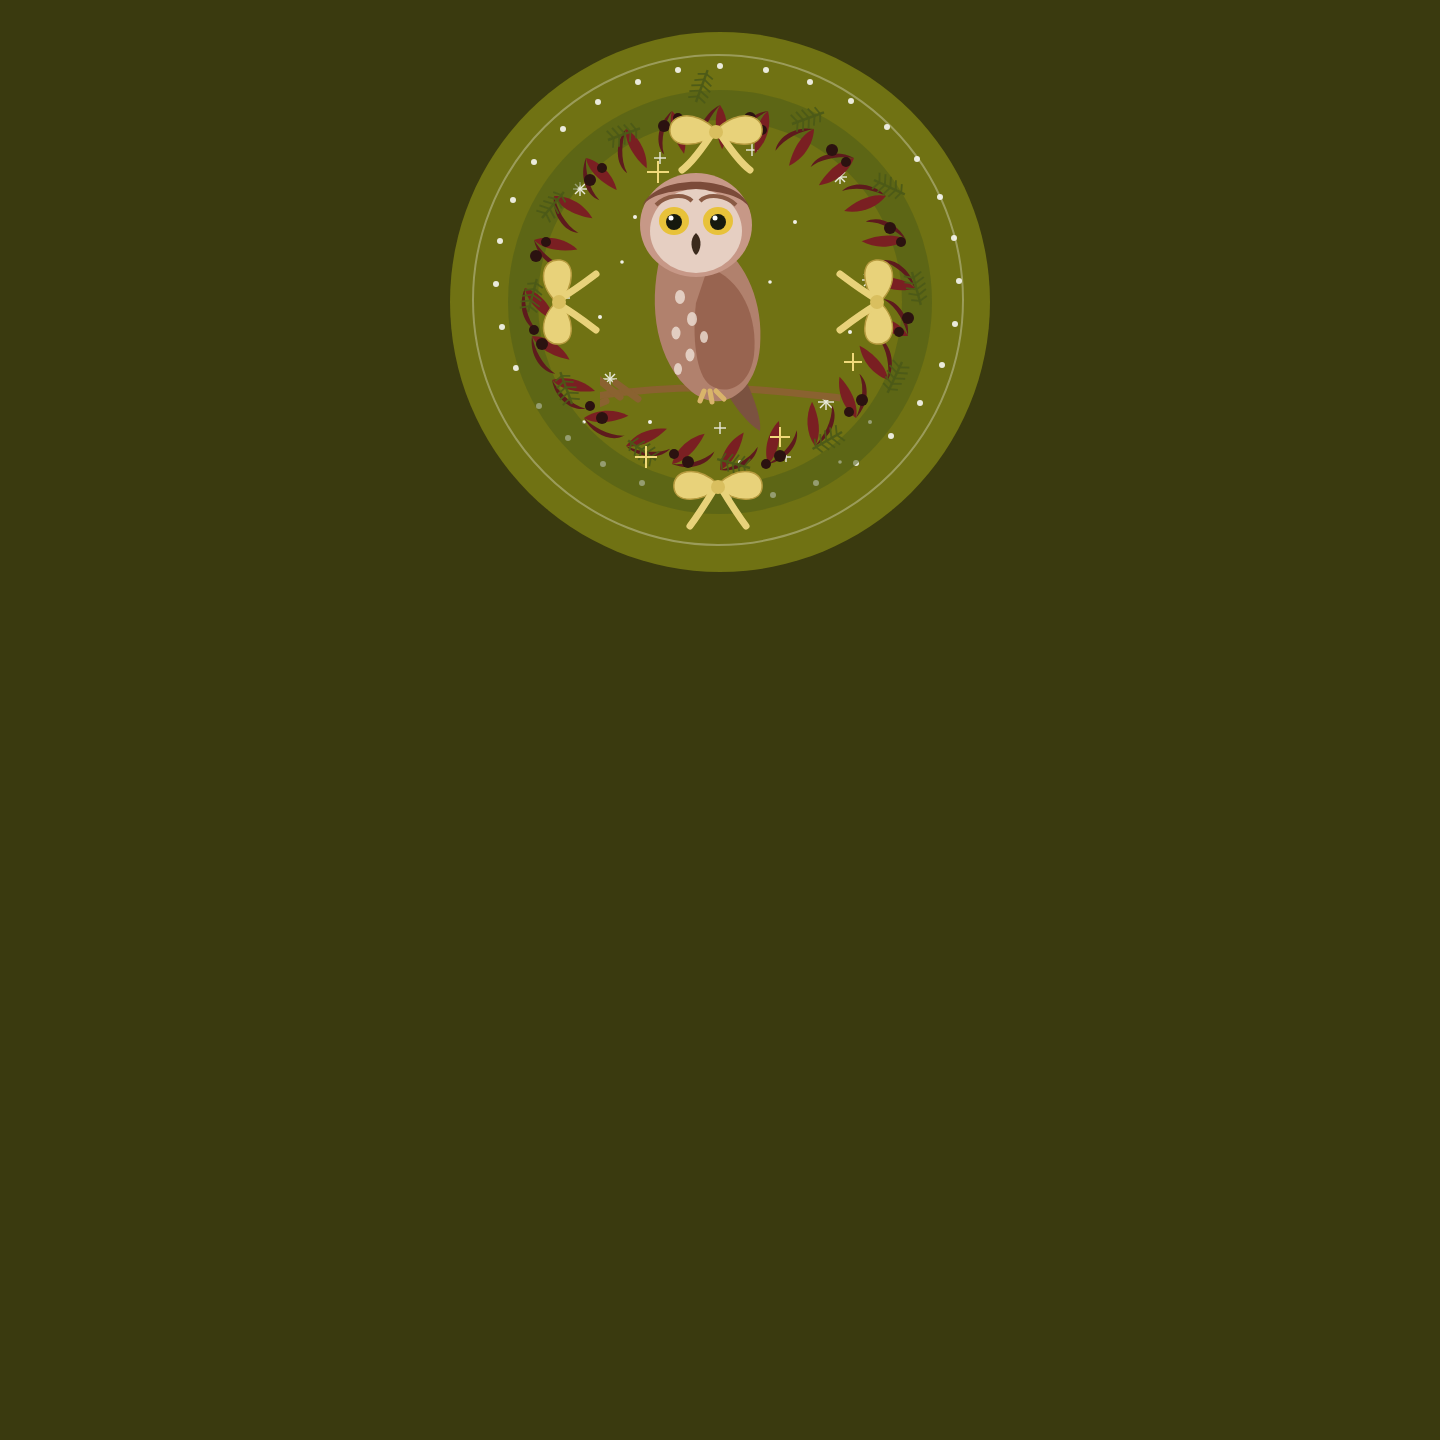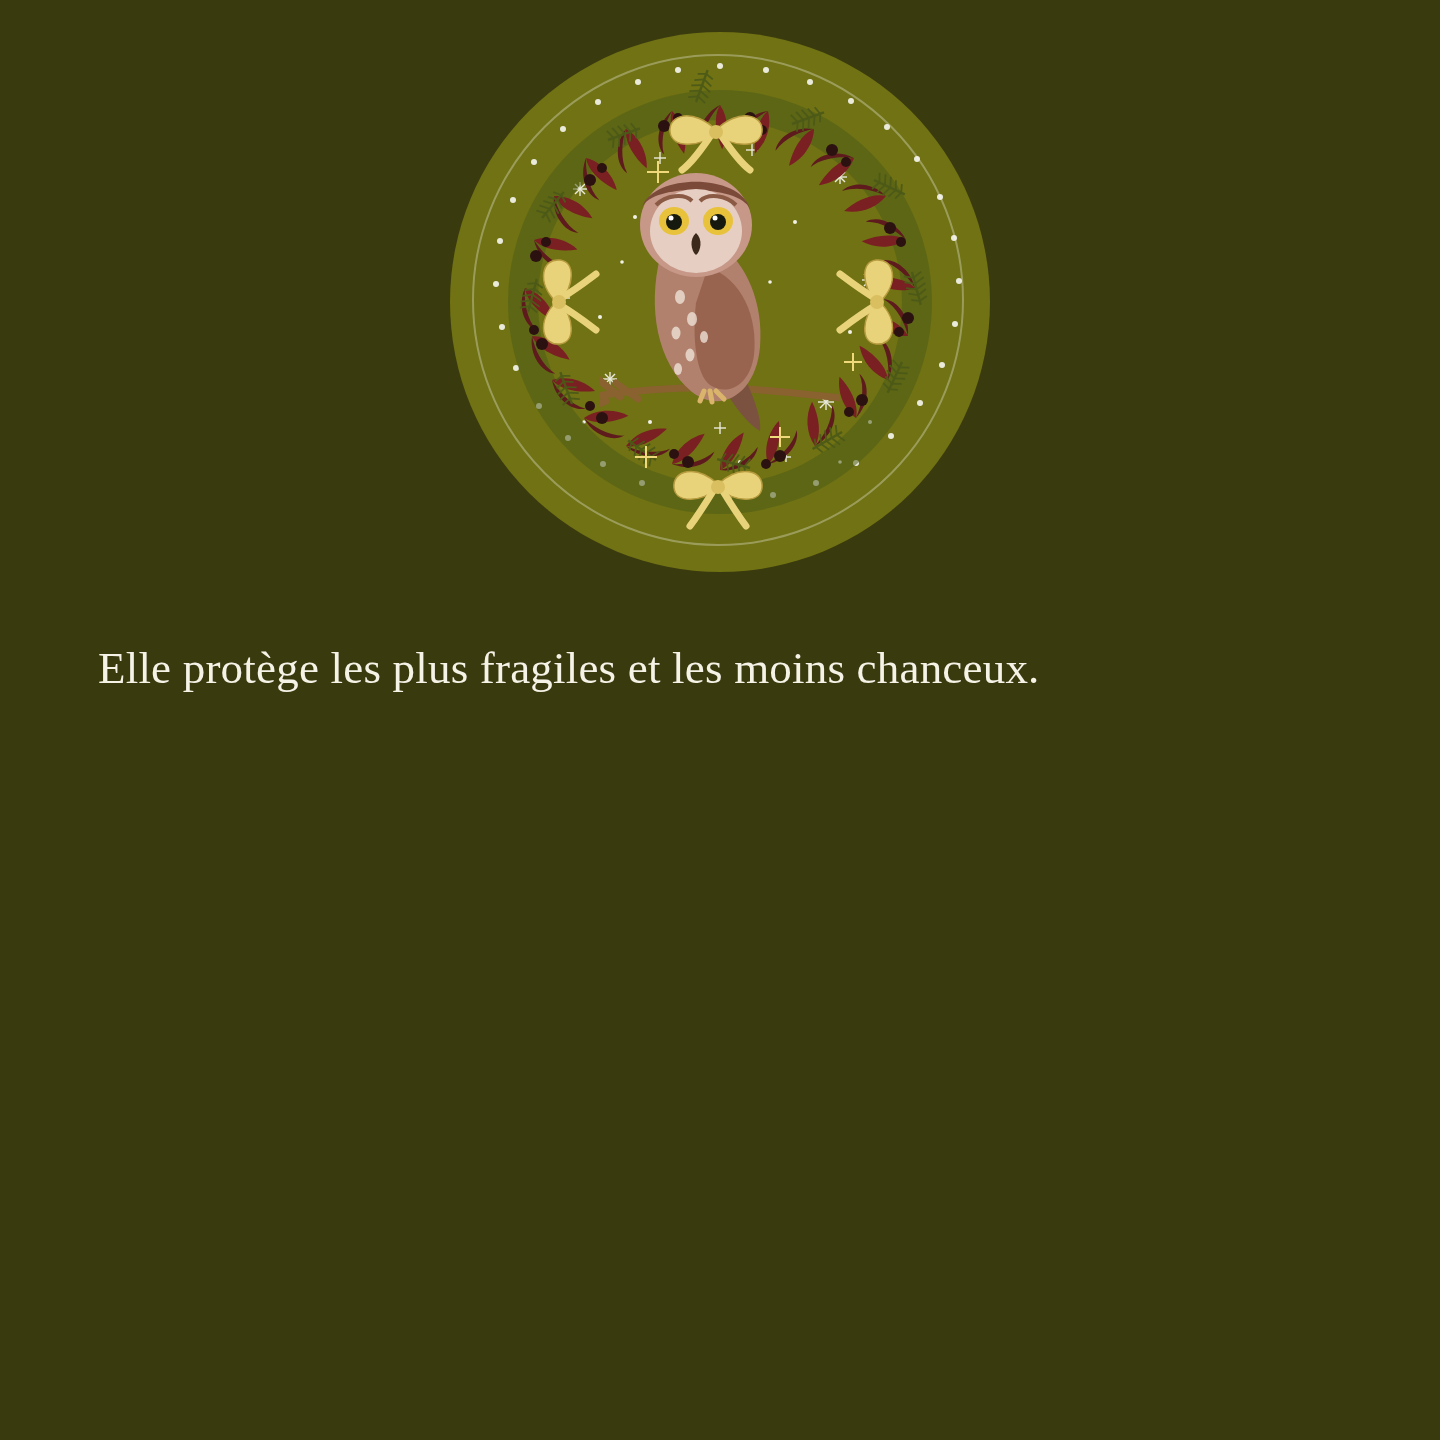--- a/index.html
+++ b/index.html
@@ -467,16 +467,15 @@
         <path d="M96,86 C103,92 101,104 96,108 C91,104 89,92 96,86 Z" fill="#3b2a1c"></path>
 
         <g stroke="#d9b46a" stroke-width="5" stroke-linecap="round" fill="none">
           <path d="M104,244 L100,254 M110,244 L112,255 M116,244 L124,252"></path>
         </g>
       </svg>
     </div>
   </div>
 
   <div class="text-block">
-    <p class="para-nojust">Elle protège les plus fragiles et les moins chanceux.</p>
   </div>
 
 </div>
 
 </body></html>

